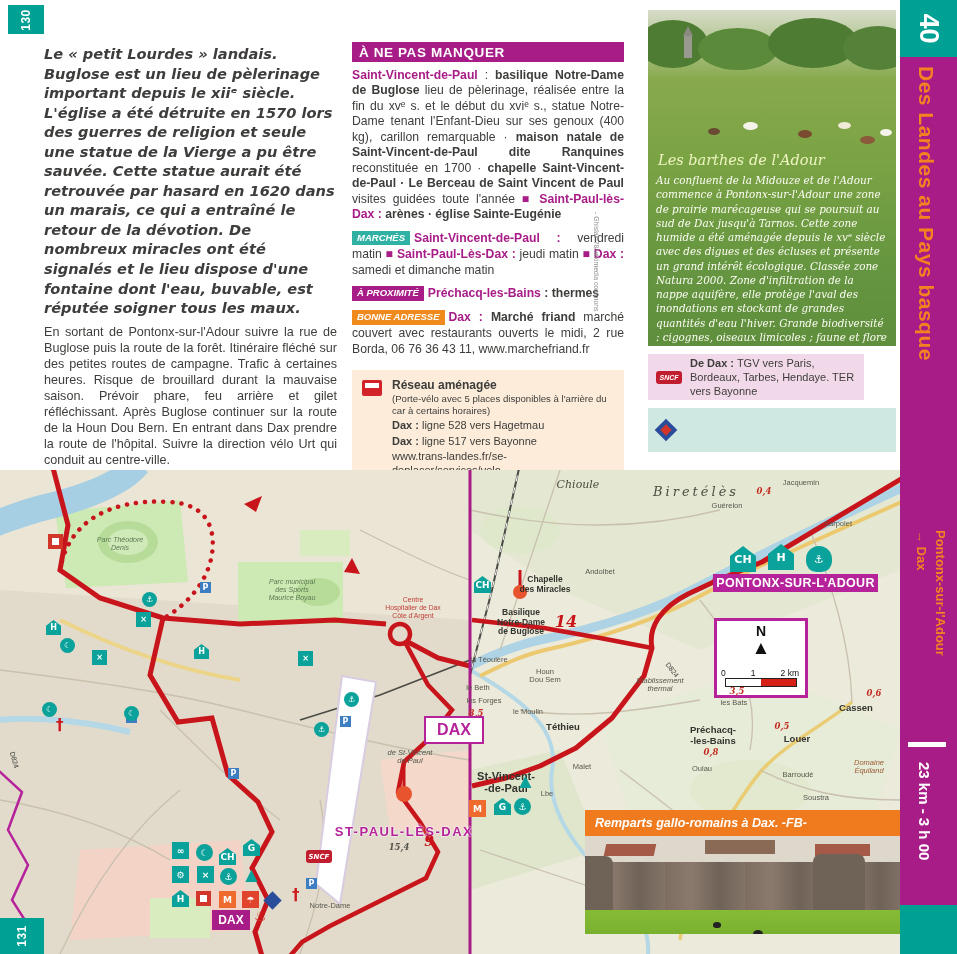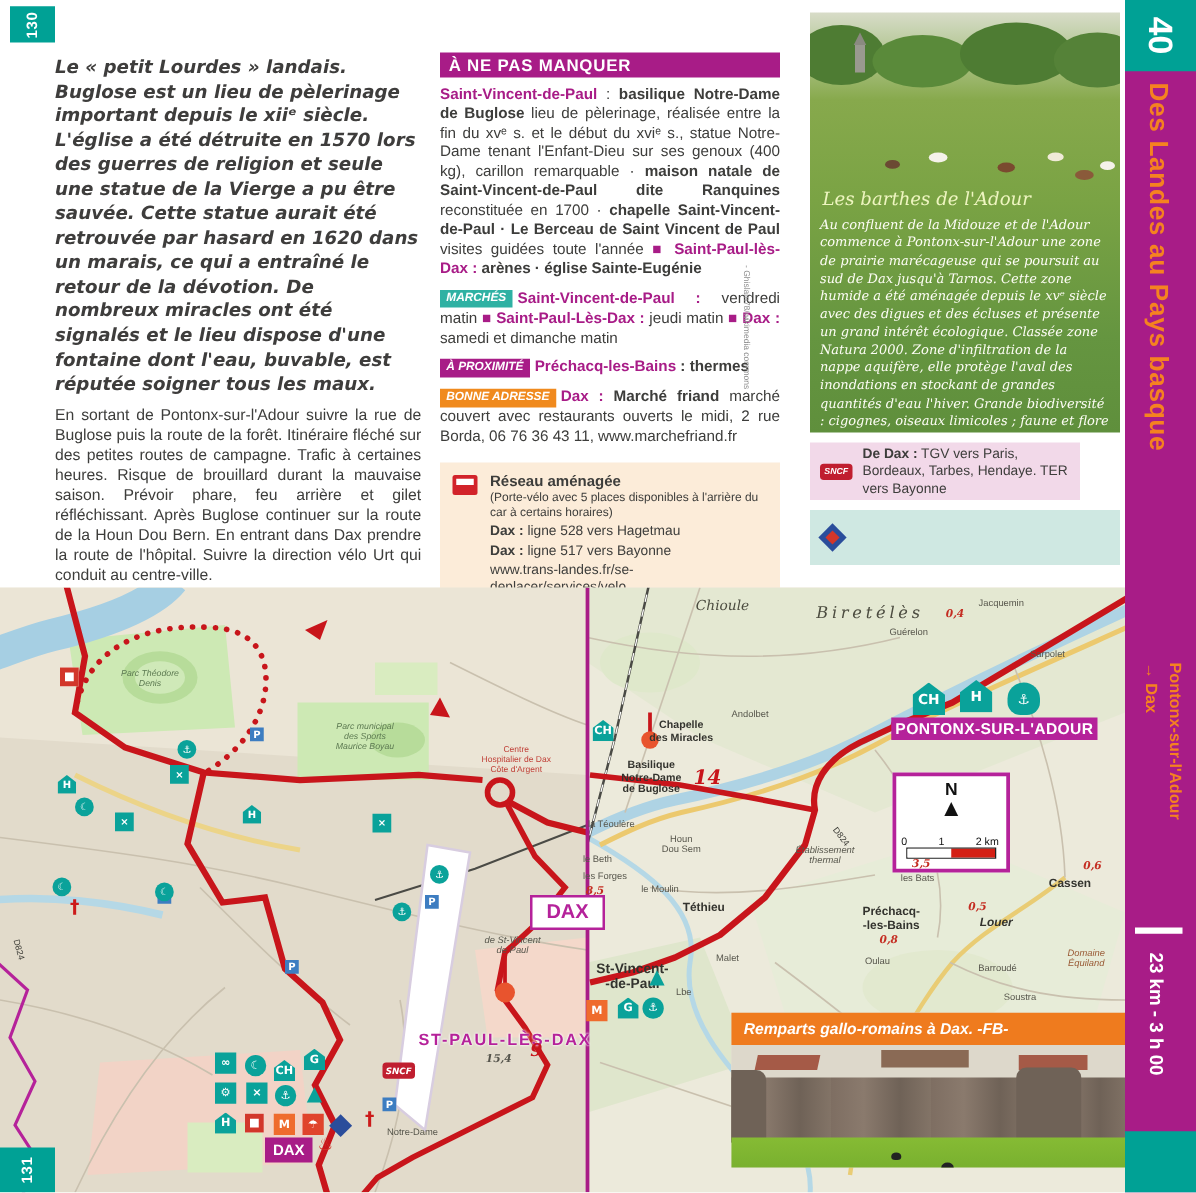--- a/index.html
+++ b/index.html
@@ -271,21 +271,21 @@
     <span class="mp tiny" style="left:528px;top:242px;">le Moulin</span>
     <span class="mp tiny" style="left:582px;top:297px;">Malet</span>
     <span class="mp town" style="left:563px;top:257px;">Téthieu</span>
     <span class="mp rdist" style="left:476px;top:244px;">8,5</span>
     <span class="mp tiny" style="left:734px;top:233px;">les Bats</span>
     <span class="mp town" style="left:713px;top:266px;">Préchacq-
 -les-Bains</span>
     <span class="mp rdist" style="left:711px;top:283px;">0,8</span>
     <span class="mp tiny" style="left:660px;top:215px;font-style:italic;">Établissement
 thermal</span>
-    <span class="mp town" style="left:797px;top:269px;font-style:italic;">Louer</span>
+    <span class="mp town" style="left:797px;top:269px;">Louer</span>
     <span class="mp rdist" style="left:782px;top:257px;">0,5</span>
     <span class="mp town" style="left:856px;top:238px;">Cassen</span>
     <span class="mp rdist" style="left:858px;top:224px;margin-left:16px;">0,6</span>
     <span class="mp tiny" style="left:869px;top:297px;font-style:italic;color:#9a5b36;">Domaine
 Équiland</span>
     <span class="mp tiny" style="left:702px;top:299px;">Oulau</span>
     <span class="mp tiny" style="left:798px;top:305px;">Barroudé</span>
     <span class="mp tiny" style="left:816px;top:328px;">Soustra</span>
     <span class="mp rdist" style="left:700px;top:352px;">13,5</span>
     <span class="mp roadlbl" style="left:672px;top:200px;transform:translate(-50%,-50%) rotate(52deg);">D824</span>

